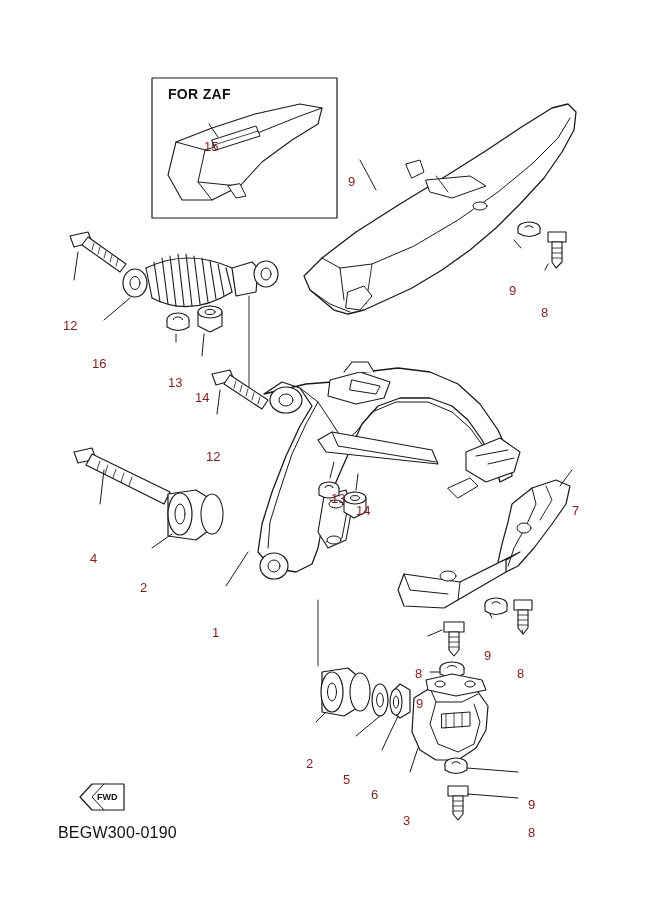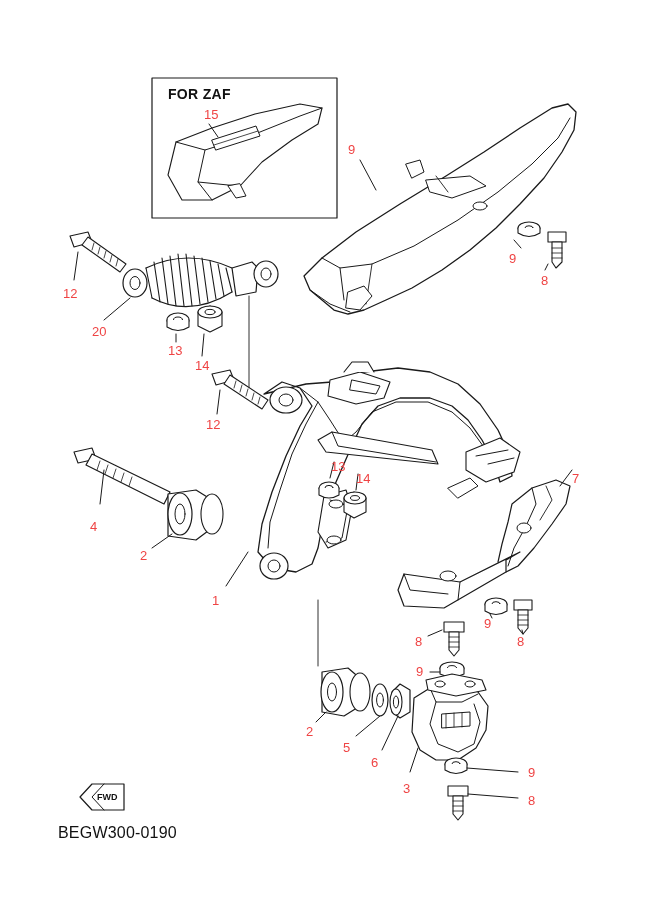--- a/index.html
+++ b/index.html
@@ -24,23 +24,24 @@
   svg.diagram {
     position: absolute;
     left: 0; top: 0;
     width: 661px;
     height: 913px;
   }
   .lbl {
     position: absolute;
     font-size: 13px;
     font-family: "Liberation Sans", sans-serif;
-    color: #ef4444;
+    color: #7f1d1d;
     line-height: 1;
     white-space: nowrap;
+    margin-top: 32px;
   }
   .inset-title {
     position: absolute;
     font-size: 14px;
     font-weight: bold;
     letter-spacing: 0.3px;
     color: #111;
     white-space: nowrap;
   }
   .partcode {
@@ -320,21 +321,21 @@
 
   </svg>
 
   <div class="inset-title" style="left:162px; top:86px;padding-left:6px;">FOR ZAF</div>
   <div class="lbl" style="left:204px; top:108px;">15</div>
 
   <div class="lbl" style="left:348px; top:143px;">9</div>
   <div class="lbl" style="left:509px; top:252px;">9</div>
   <div class="lbl" style="left:541px; top:274px;">8</div>
   <div class="lbl" style="left:63px; top:287px;">12</div>
-  <div class="lbl" style="left:92px; top:325px;">20</div>
+  <div class="lbl" style="left:92px; top:325px;">16</div>
   <div class="lbl" style="left:168px; top:344px;">13</div>
   <div class="lbl" style="left:195px; top:359px;">14</div>
   <div class="lbl" style="left:206px; top:418px;">12</div>
   <div class="lbl" style="left:331px; top:460px;">13</div>
   <div class="lbl" style="left:356px; top:472px;">14</div>
   <div class="lbl" style="left:572px; top:472px;">7</div>
   <div class="lbl" style="left:90px; top:520px;">4</div>
   <div class="lbl" style="left:140px; top:549px;">2</div>
   <div class="lbl" style="left:212px; top:594px;">1</div>
   <div class="lbl" style="left:415px; top:635px;">8</div>

